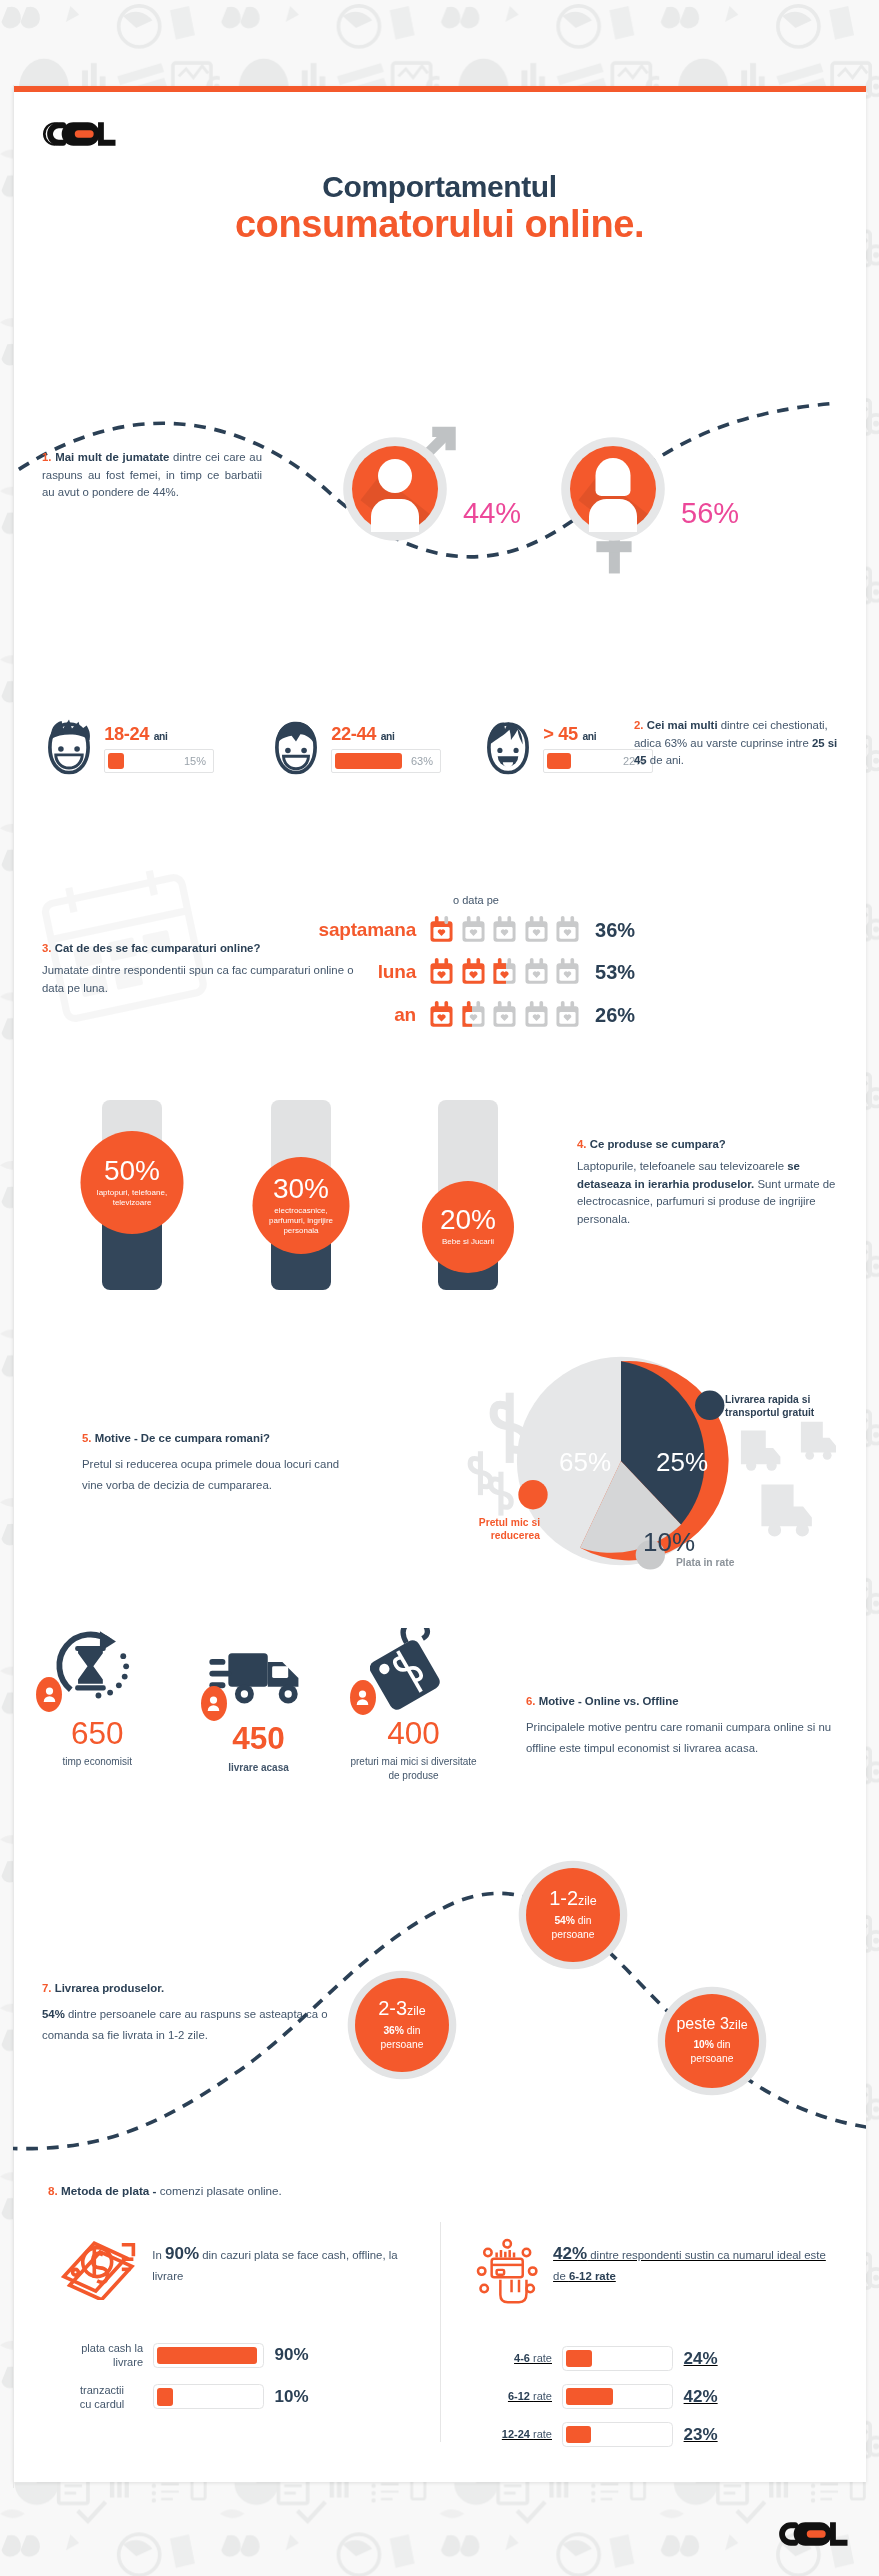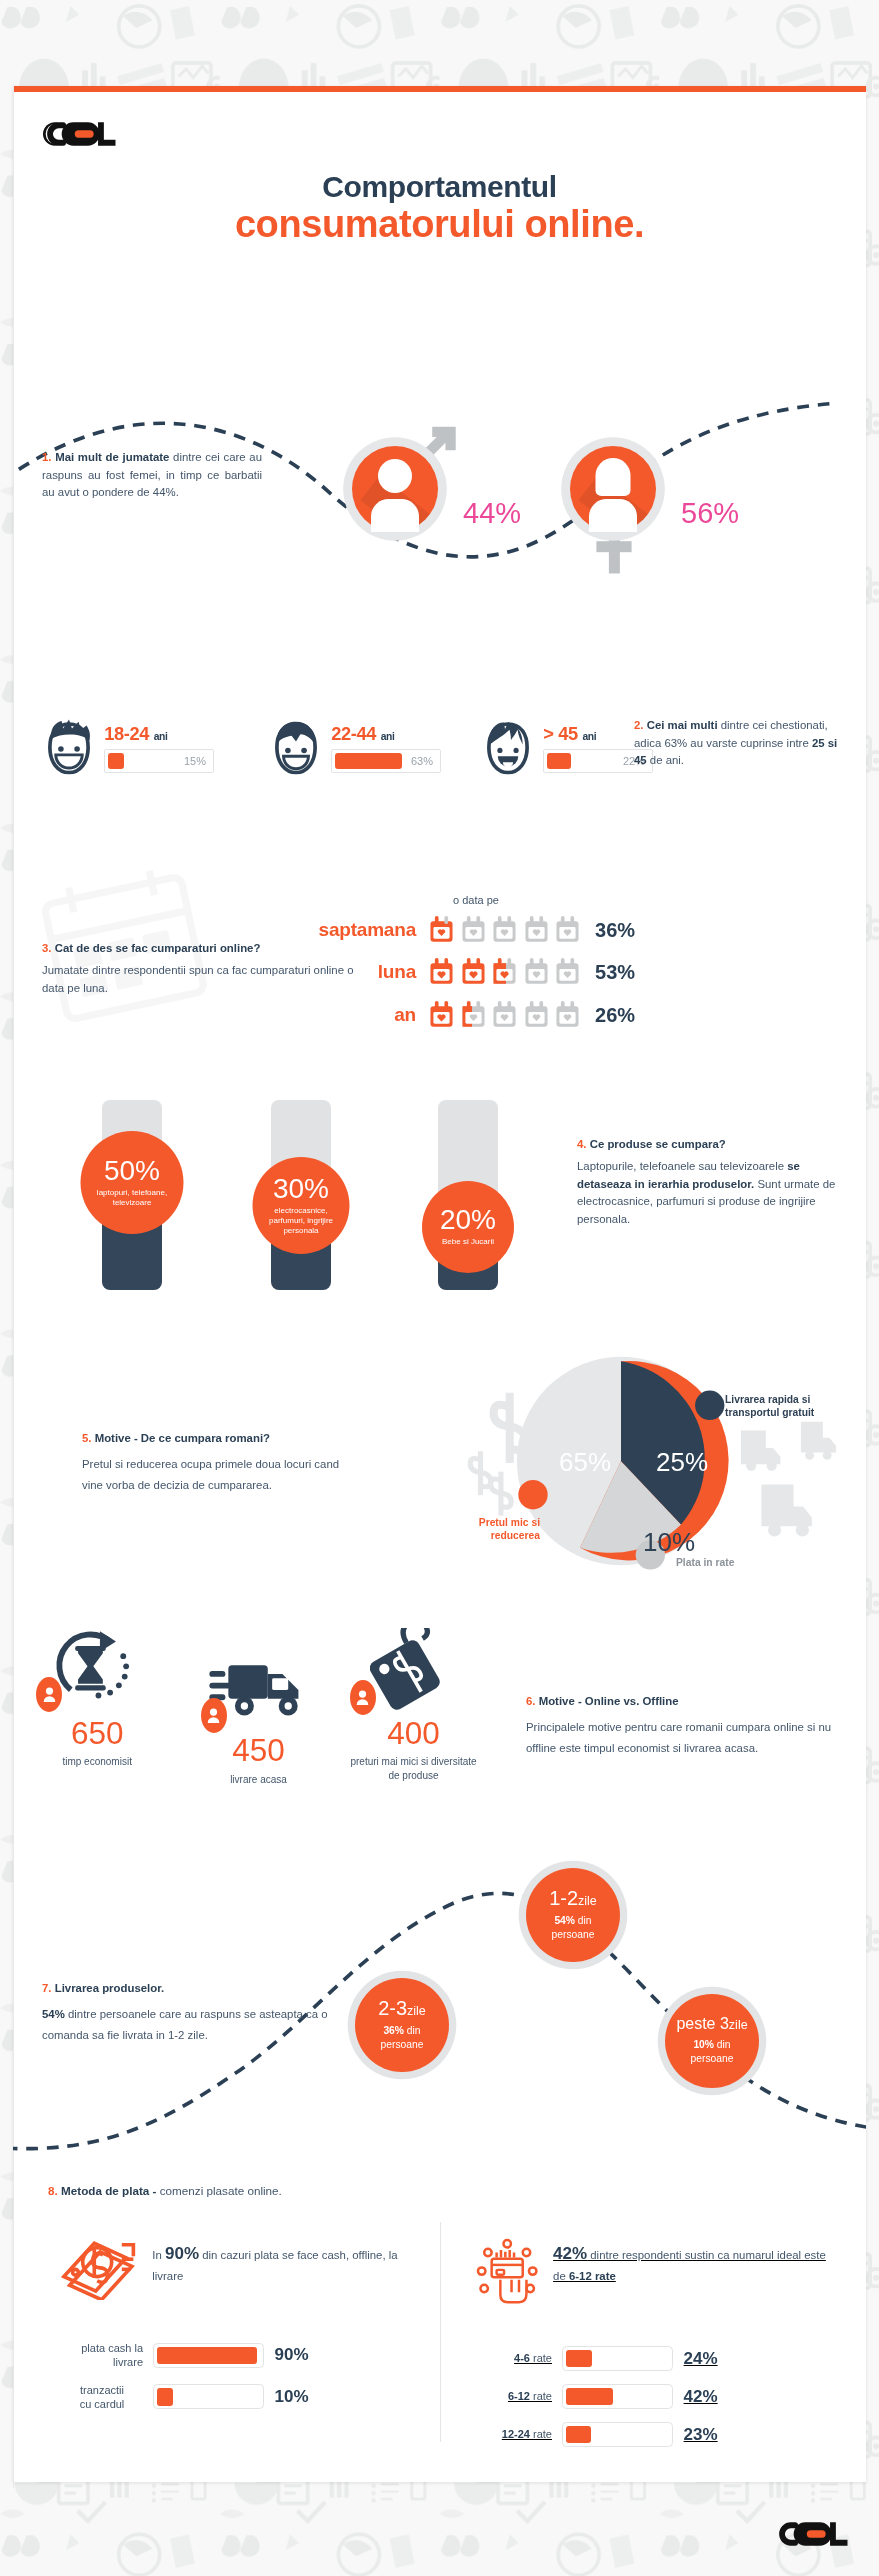--- a/index.html
+++ b/index.html
@@ -640,21 +640,21 @@
           <svg width="13" height="16" viewBox="0 0 18 22">
               <circle cx="9" cy="7" r="5" fill="#fff"></circle>
               <path d="M1 22 a8 8 0 0 1 16 0z" fill="#fff"></path>
             </svg>
         </div>
       </div>
       <div class="ovo-num">650</div>
       <div class="ovo-cap">timp economisit</div>
     </div>
 
-    <div class="ovo-item" style="left:176px; top:25px;">
+    <div class="ovo-item" style="left:176px; top:13px;font-weight:bold;">
       <div style="position:relative; height:86px; display:flex; align-items:center; justify-content:center;">
         <svg width="100" height="73" viewBox="0 0 136 100">
           <g fill="#2e4155">
             <rect x="26" y="18" width="54" height="46" rx="5"></rect>
             <path d="M80 30 h20 l22 22 v12 h-42z"></path>
             <rect x="0" y="26" width="22" height="8" rx="4"></rect>
             <rect x="0" y="42" width="30" height="8" rx="4"></rect>
             <rect x="0" y="58" width="22" height="8" rx="4"></rect>
             <circle cx="48" cy="74" r="13"></circle>
             <circle cx="108" cy="74" r="13"></circle>

